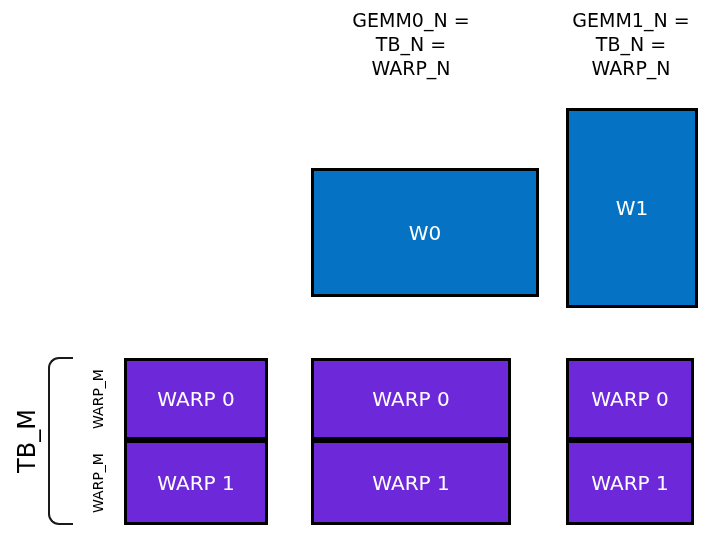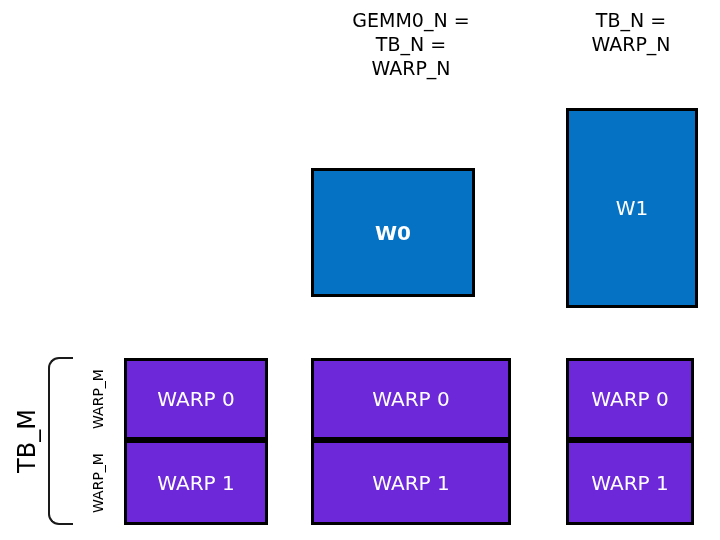--- a/index.html
+++ b/index.html
@@ -67,25 +67,26 @@
 
 <div id="canvas">
 
   <div class="abs header" style="left:305px; top:8px; width:200px;">
     <div>GEMM0_N =</div>
     <div>TB_N =</div>
     <div>WARP_N</div>
   </div>
 
   <div class="abs header" style="left:545px; top:8px; width:160px;">
+    <div>GEMM1_N =</div>
     <div>TB_N =</div>
     <div>WARP_N</div>
   </div>
 
-  <div class="abs tile blue" style="left:305px; top:168px; width:164px; height:129px;font-weight:bold;">
+  <div class="abs tile blue" style="left:305px; top:168px; width:228px; height:129px;">
     <span>W0</span>
   </div>
 
   <div class="abs tile blue" style="left:560px; top:108px; width:132px; height:200px;">
     <span>W1</span>
   </div>
 
   <div class="abs vlabel-wrap" style="left:0px; top:357px; width:42px; height:168px;">
     <span class="vlabel big">TB_M</span>
   </div>

